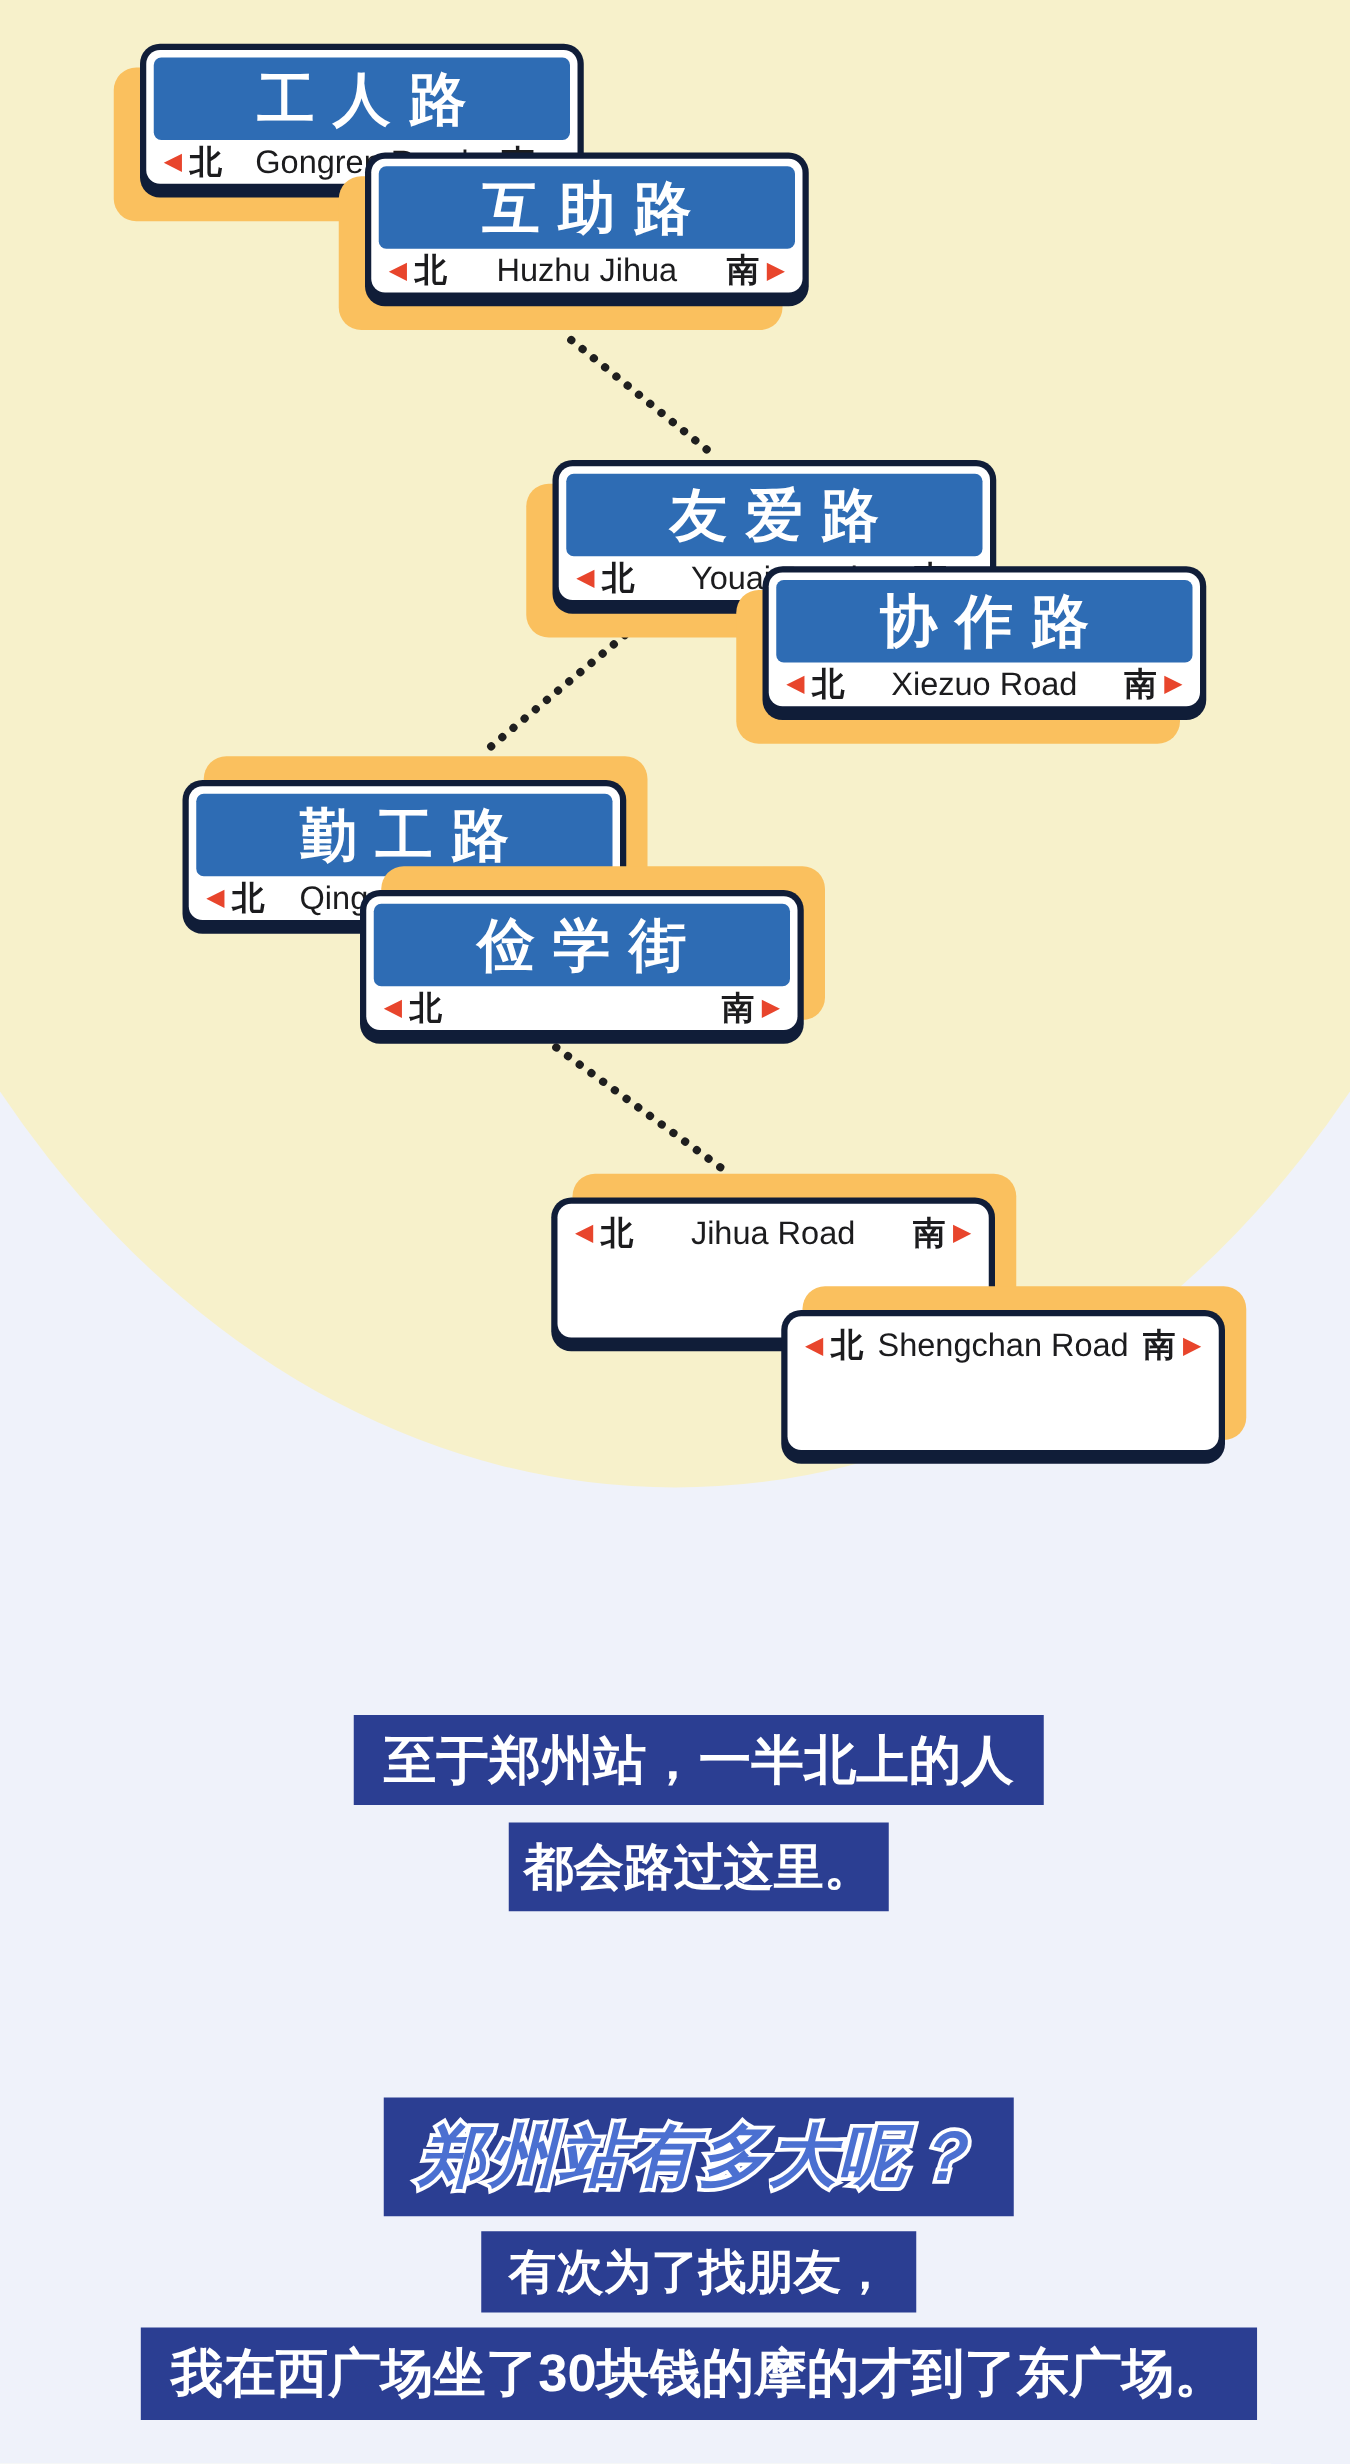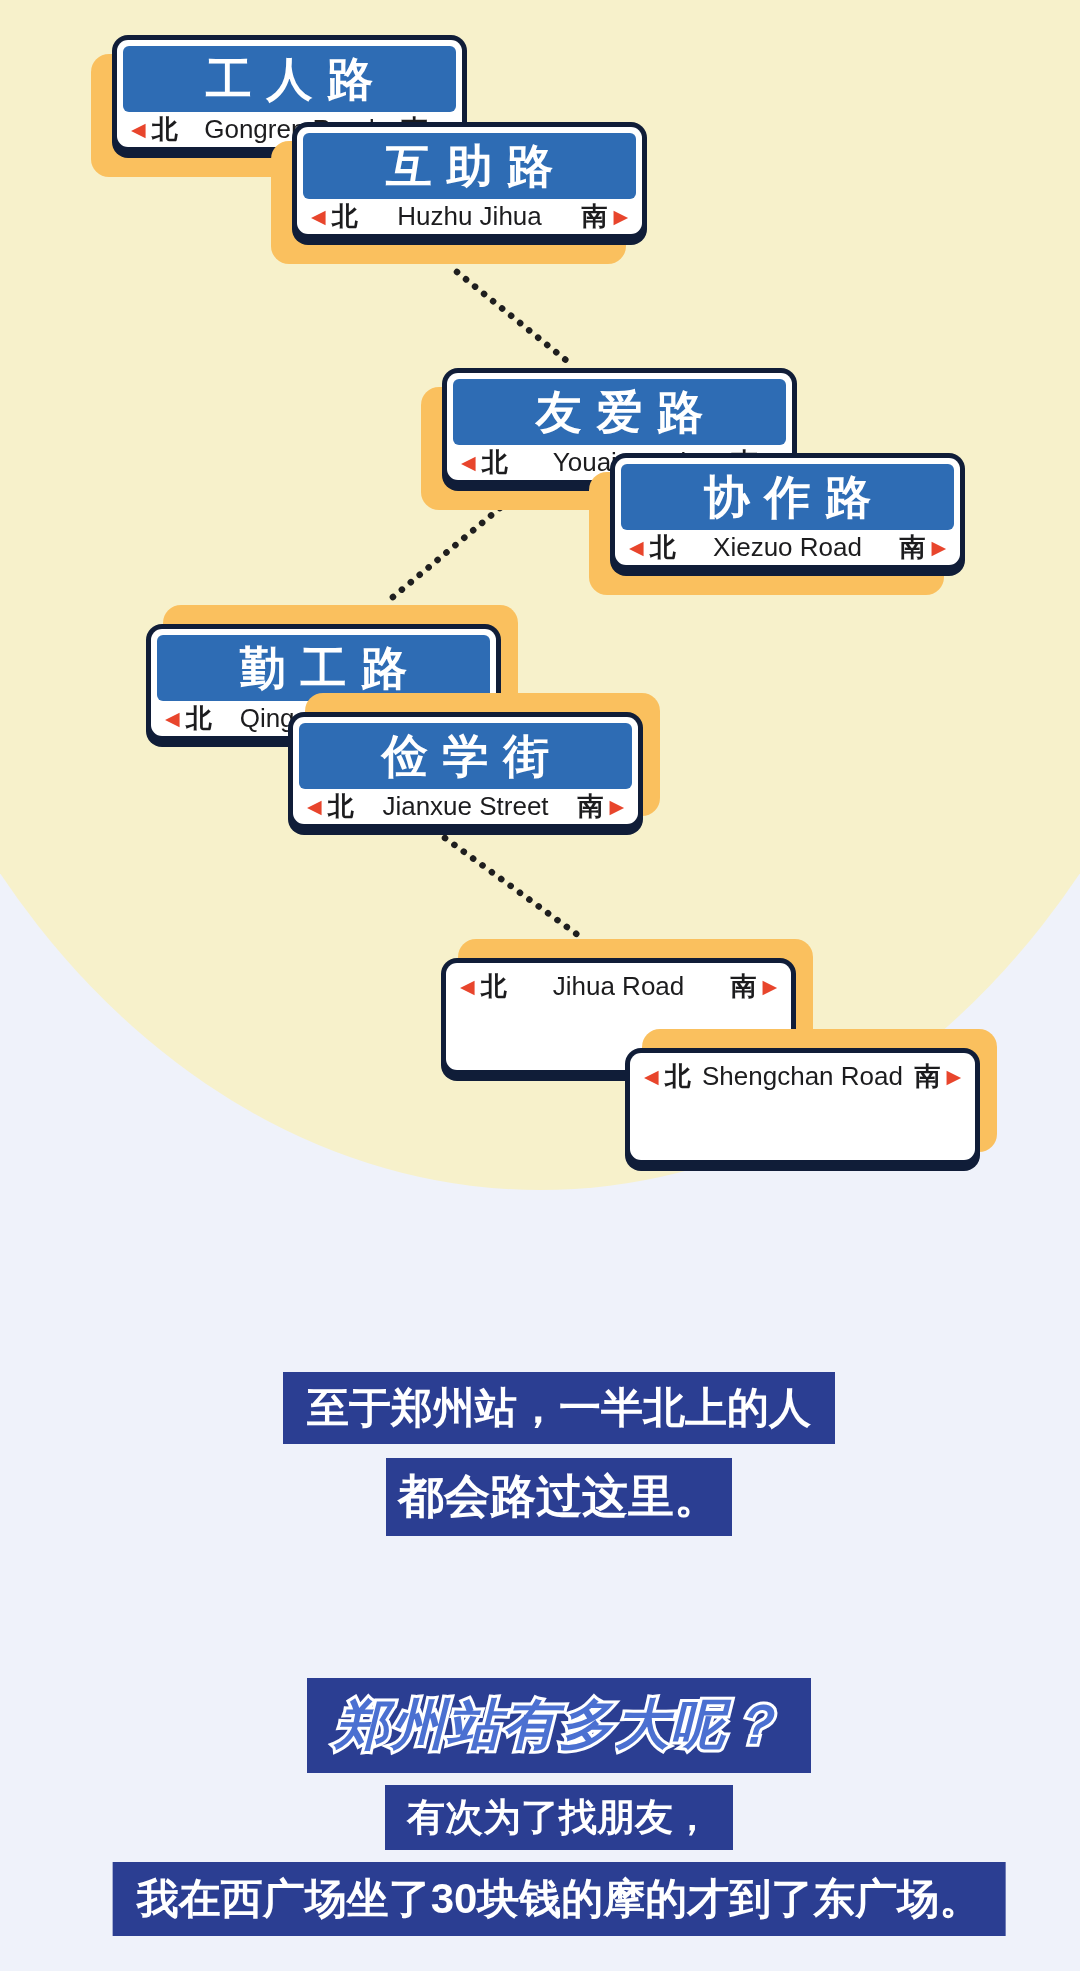--- a/index.html
+++ b/index.html
@@ -38,21 +38,21 @@
 
   .s1{left:112px;top:35px;text-decoration:underline;}  .s2{left:292px;top:122px;}
   .s3{left:442px;top:368px;} .s4{left:610px;top:453px;}
   .s5{left:113px;top:624px;margin-left:33px;} .s6{left:288px;top:712px;}
   .s7{left:441px;top:958px;} .s8{left:625px;top:1048px;}
 
   
   .tblock{position:absolute;left:50%;transform:translateX(-50%);
           background:var(--block-navy);color:#fff;font-weight:bold;white-space:nowrap;margin-left:19px;}
   .b1{top:1372px;font-size:42px;padding:8px 24px;}
-  .b2{top:1458px;font-size:46px;padding:8px 12px;}
+  .b2{top:1458px;font-size:40px;padding:8px 12px;}
   .b-title{top:1678px;font-size:54px;padding:11px 28px;
           color:var(--title-blue);font-style:italic;
           -webkit-text-stroke:6px #ffffff;paint-order:stroke fill;letter-spacing:2px;}
   .b3{top:1785px;font-size:38px;padding:7px 22px;}
   .b4{top:1862px;font-size:42px;padding:9px 24px;}
 </style>
 </head>
 <body>
 
 <div class="canvas">
@@ -164,21 +164,20 @@
       </div>
     </div>
   </div>
 
   <div class="sign-wrap s6 shadow-tr">
     <div class="sign-shadow"></div>
     <div class="sign-board">
       <div class="sign-inner">
         <div class="sign-cn">俭学街</div>
         <div class="sign-strip">
-          <span class="road-en">Jianxue Street</span>
           <span class="dir left">
               <span class="arrow">◀</span>
               <span>北</span>
             </span>
           <span class="dir right">
               <span>南</span>
               <span class="arrow">▶</span>
             </span>
         </div>
       </div>

